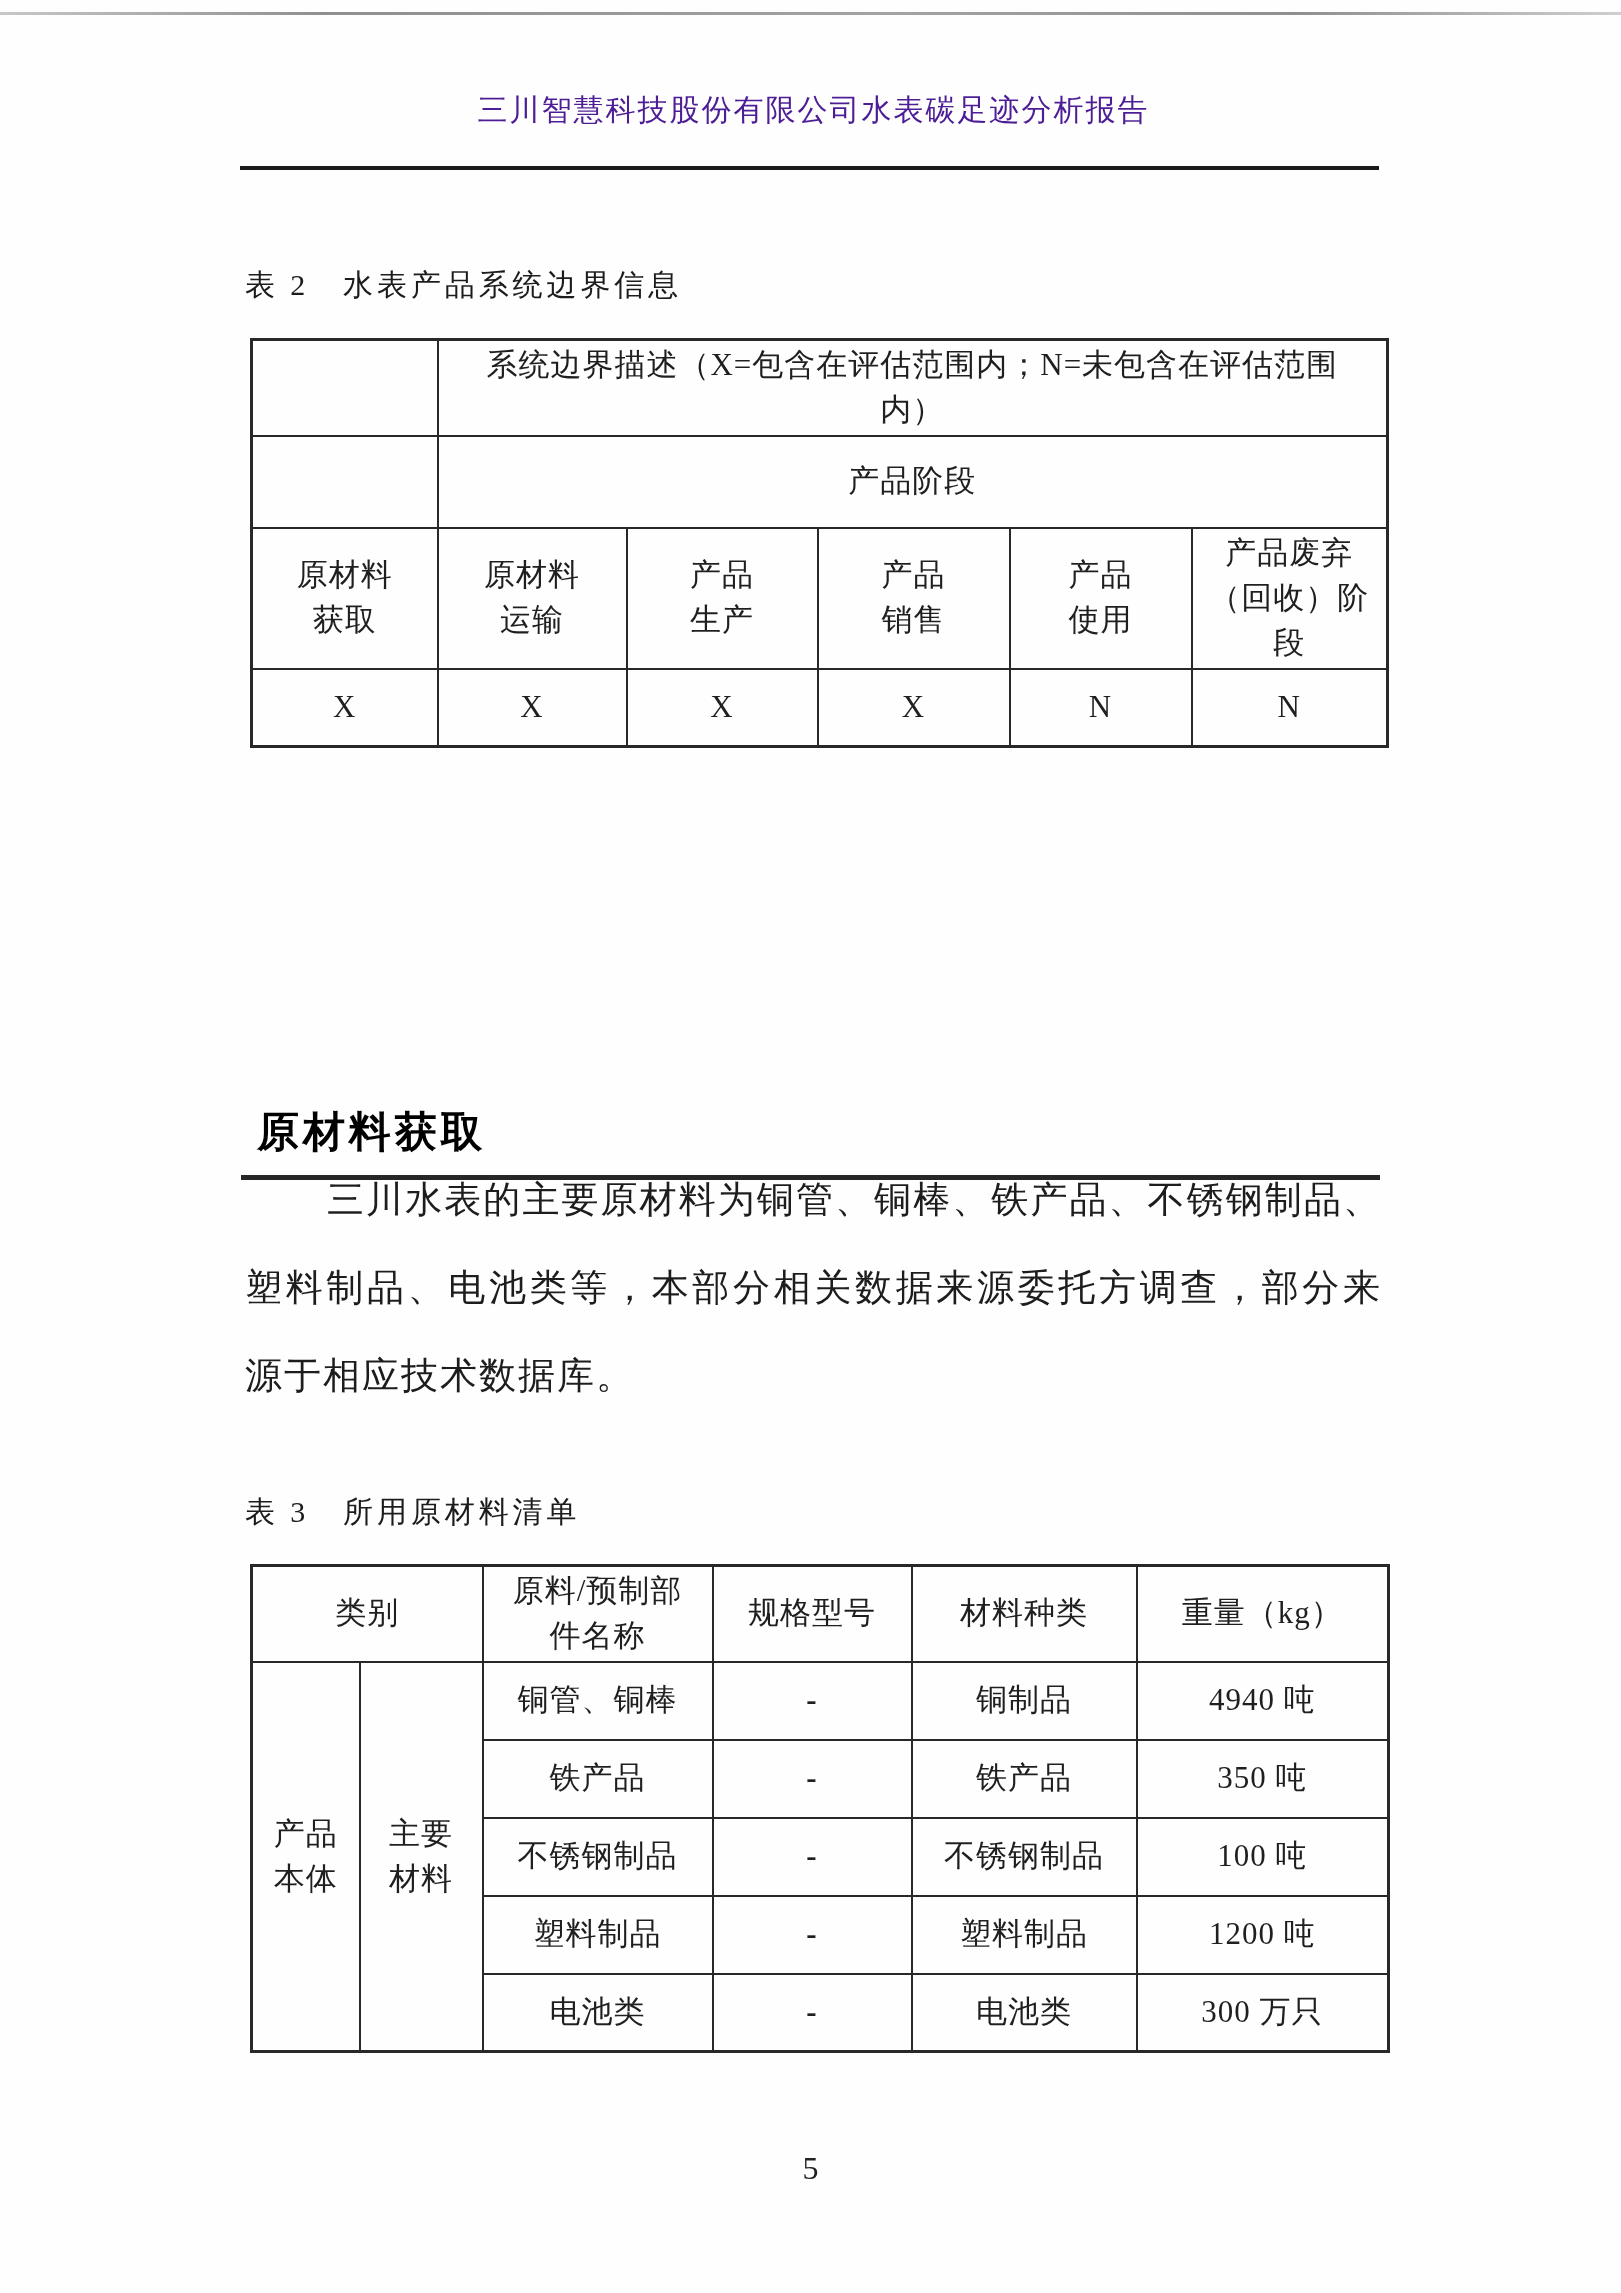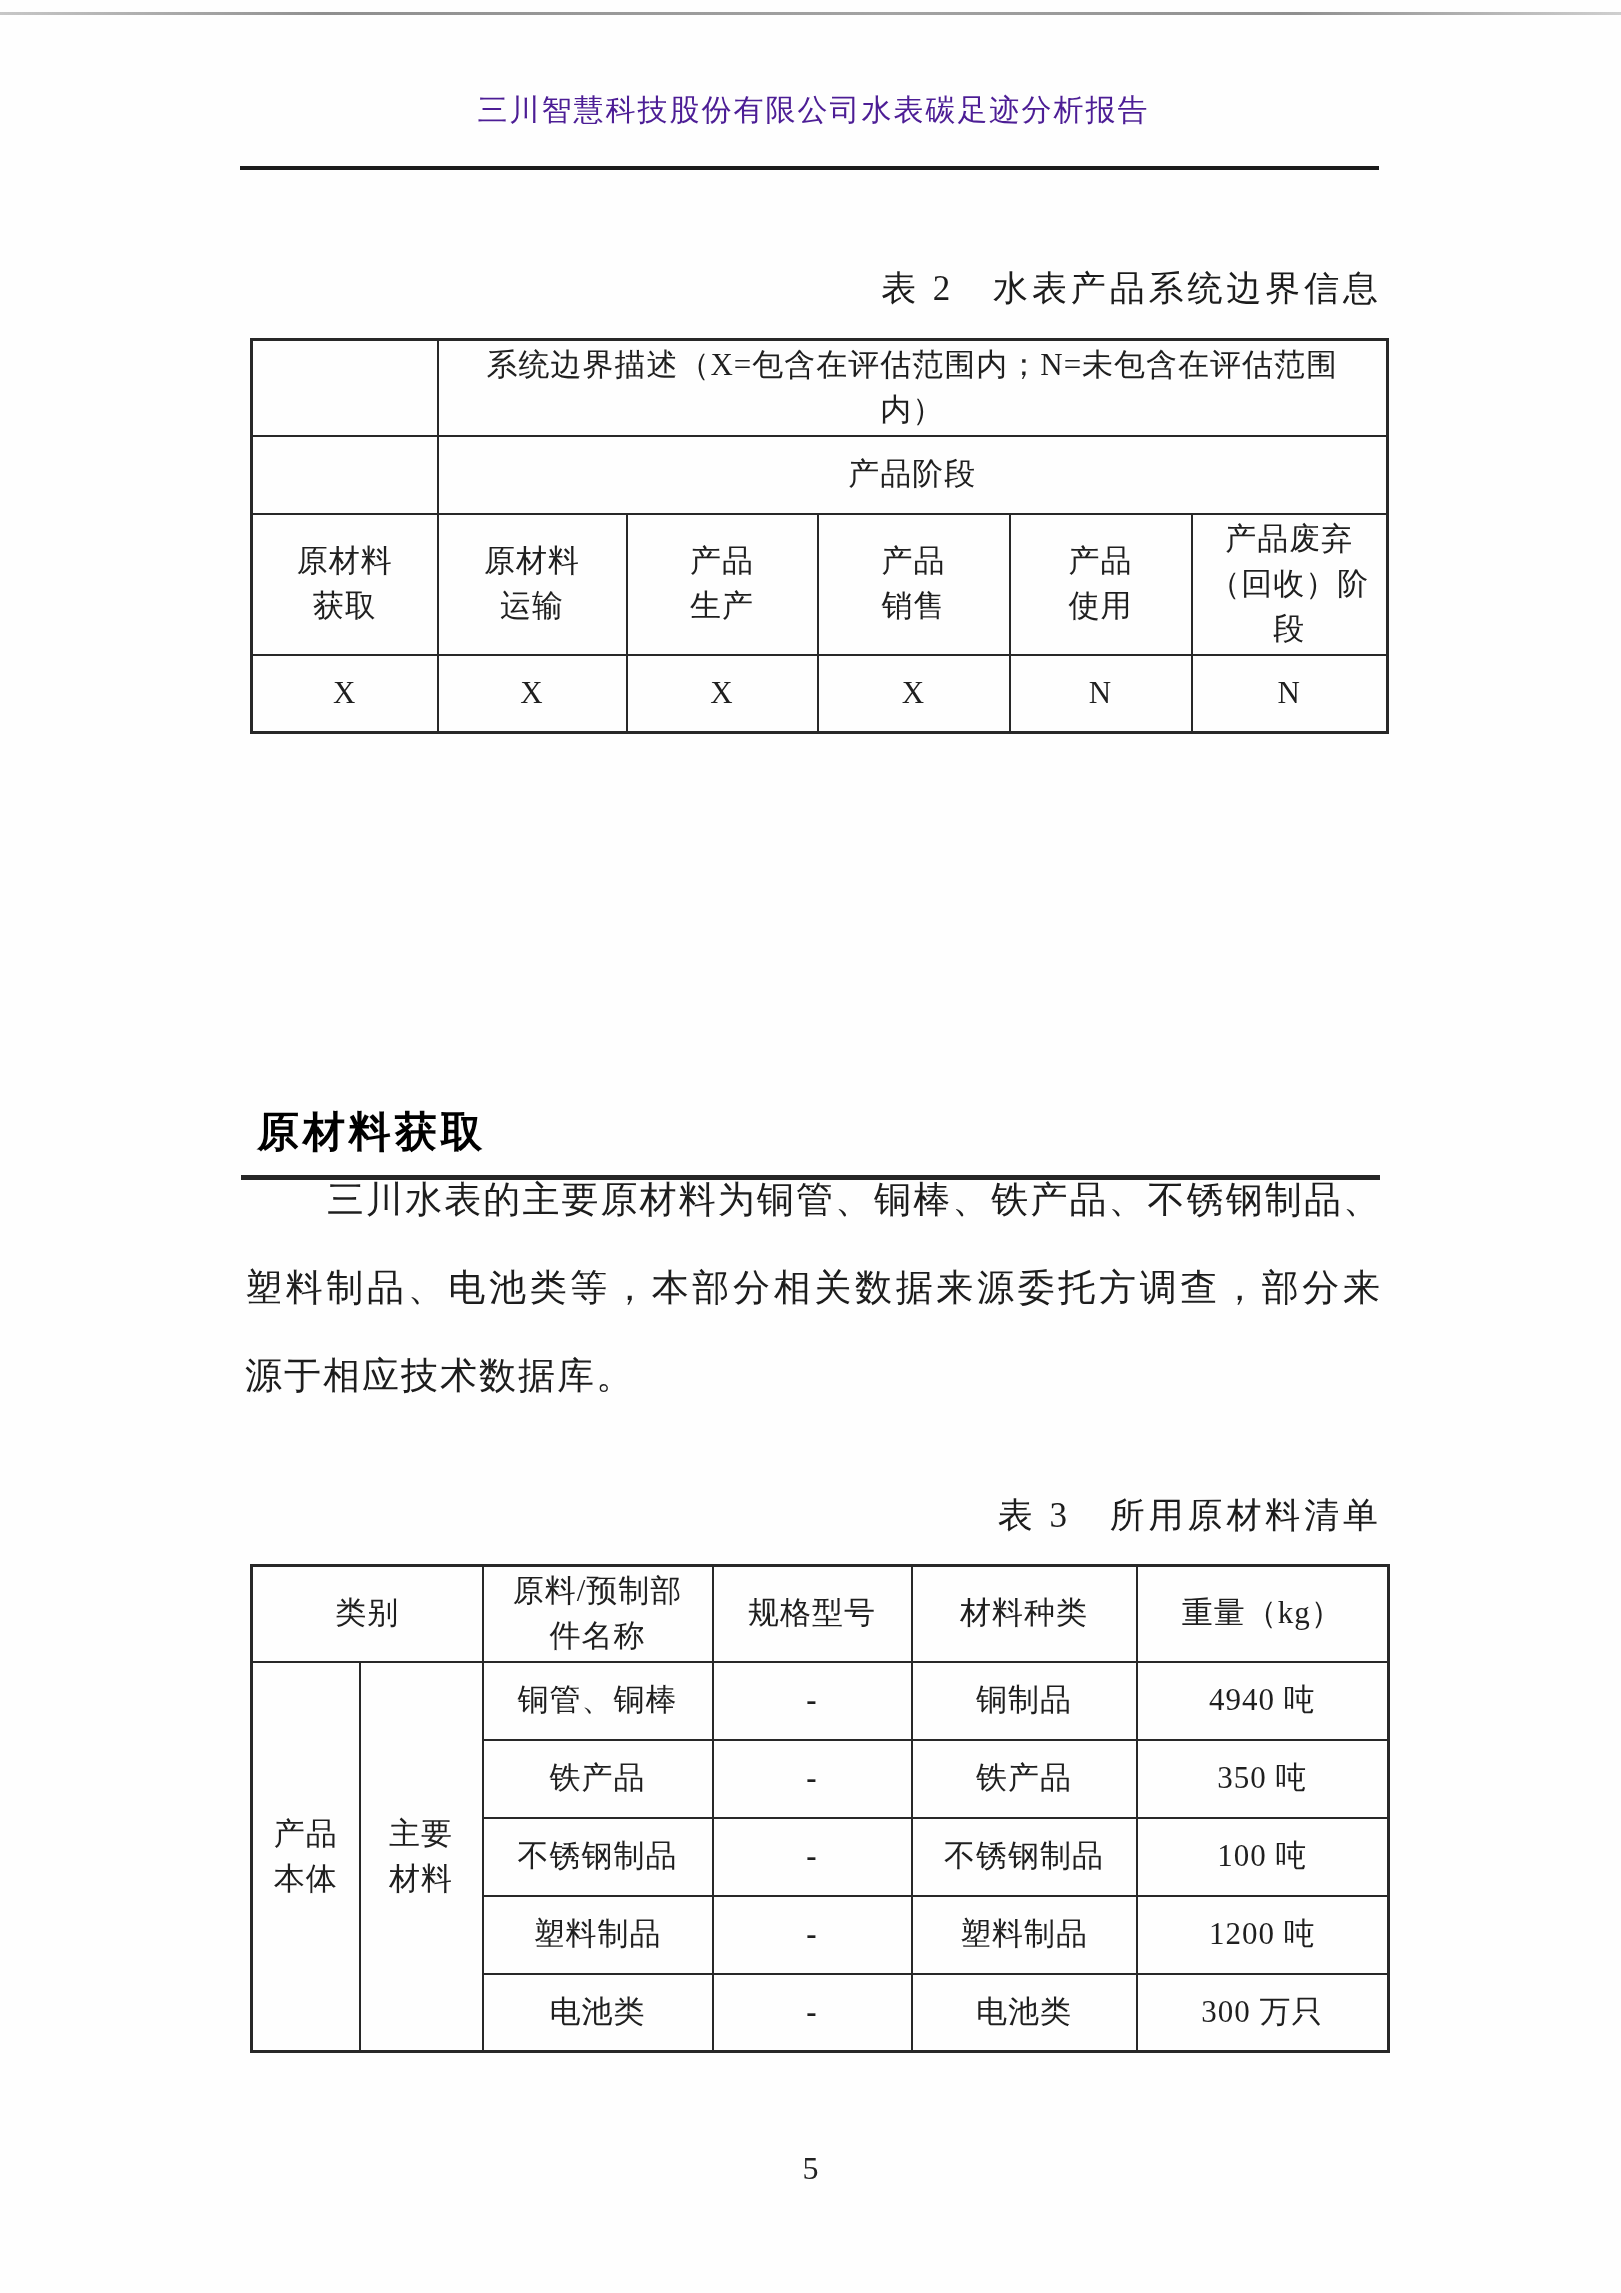--- a/index.html
+++ b/index.html
@@ -16,39 +16,39 @@
     background:linear-gradient(90deg,#c7c7c7,#8f8f8f 20%,#a3a3a3 55%,#8f8f8f 80%,#cfcfcf);
   }
   .header-text{
     position:absolute;left:245px;top:90px;width:1137px;
     text-align:center;font-size:30px;letter-spacing:2px;color:#4c1d95;
   }
   .header-rule{
     position:absolute;left:240px;top:166px;width:1139px;height:3.9px;background:#1b1b1b;
   }
   .tbl-title{
-    position:absolute;left:245px;width:1137px;text-align:right;
-    font-size:35px;letter-spacing:3.9px;color:#1c1c1c;
+    position:absolute;left:245px;width:1137px;text-align:left;
+    font-size:30px;letter-spacing:3.9px;color:#1c1c1c;
   }
   .t2-title{top:265px;}
   .t3-title{top:1492px;}
   table.tbl{
     position:absolute;border-collapse:collapse;table-layout:fixed;
     border:3.9px solid #282828;
   }
   table.tbl td{
     border:2.9px solid #282828;
     text-align:center;vertical-align:middle;
     font-size:31px;letter-spacing:1px;line-height:1.45;
     padding:2px 13px;overflow:hidden;
   }
   .pre{white-space:pre-line;}
   .t2{left:250px;top:338px;width:1137px;}
   .t2 .r1{height:89px;}
-  .t2 .r2{height:78px;}
+  .t2 .r2{height:92px;}
   .t2 .r3{height:128px;}
   .t2 .r4{height:78px;}
   .xn{font-size:36px;letter-spacing:0;}
   .para{
     position:absolute;left:245px;width:1137px;
     font-size:37px;line-height:88px;letter-spacing:2px;color:#1d1d1d;
   }
   .note-para{top:732px;}
   .intro-para{top:1156px;}
   .pline{width:100%;}

